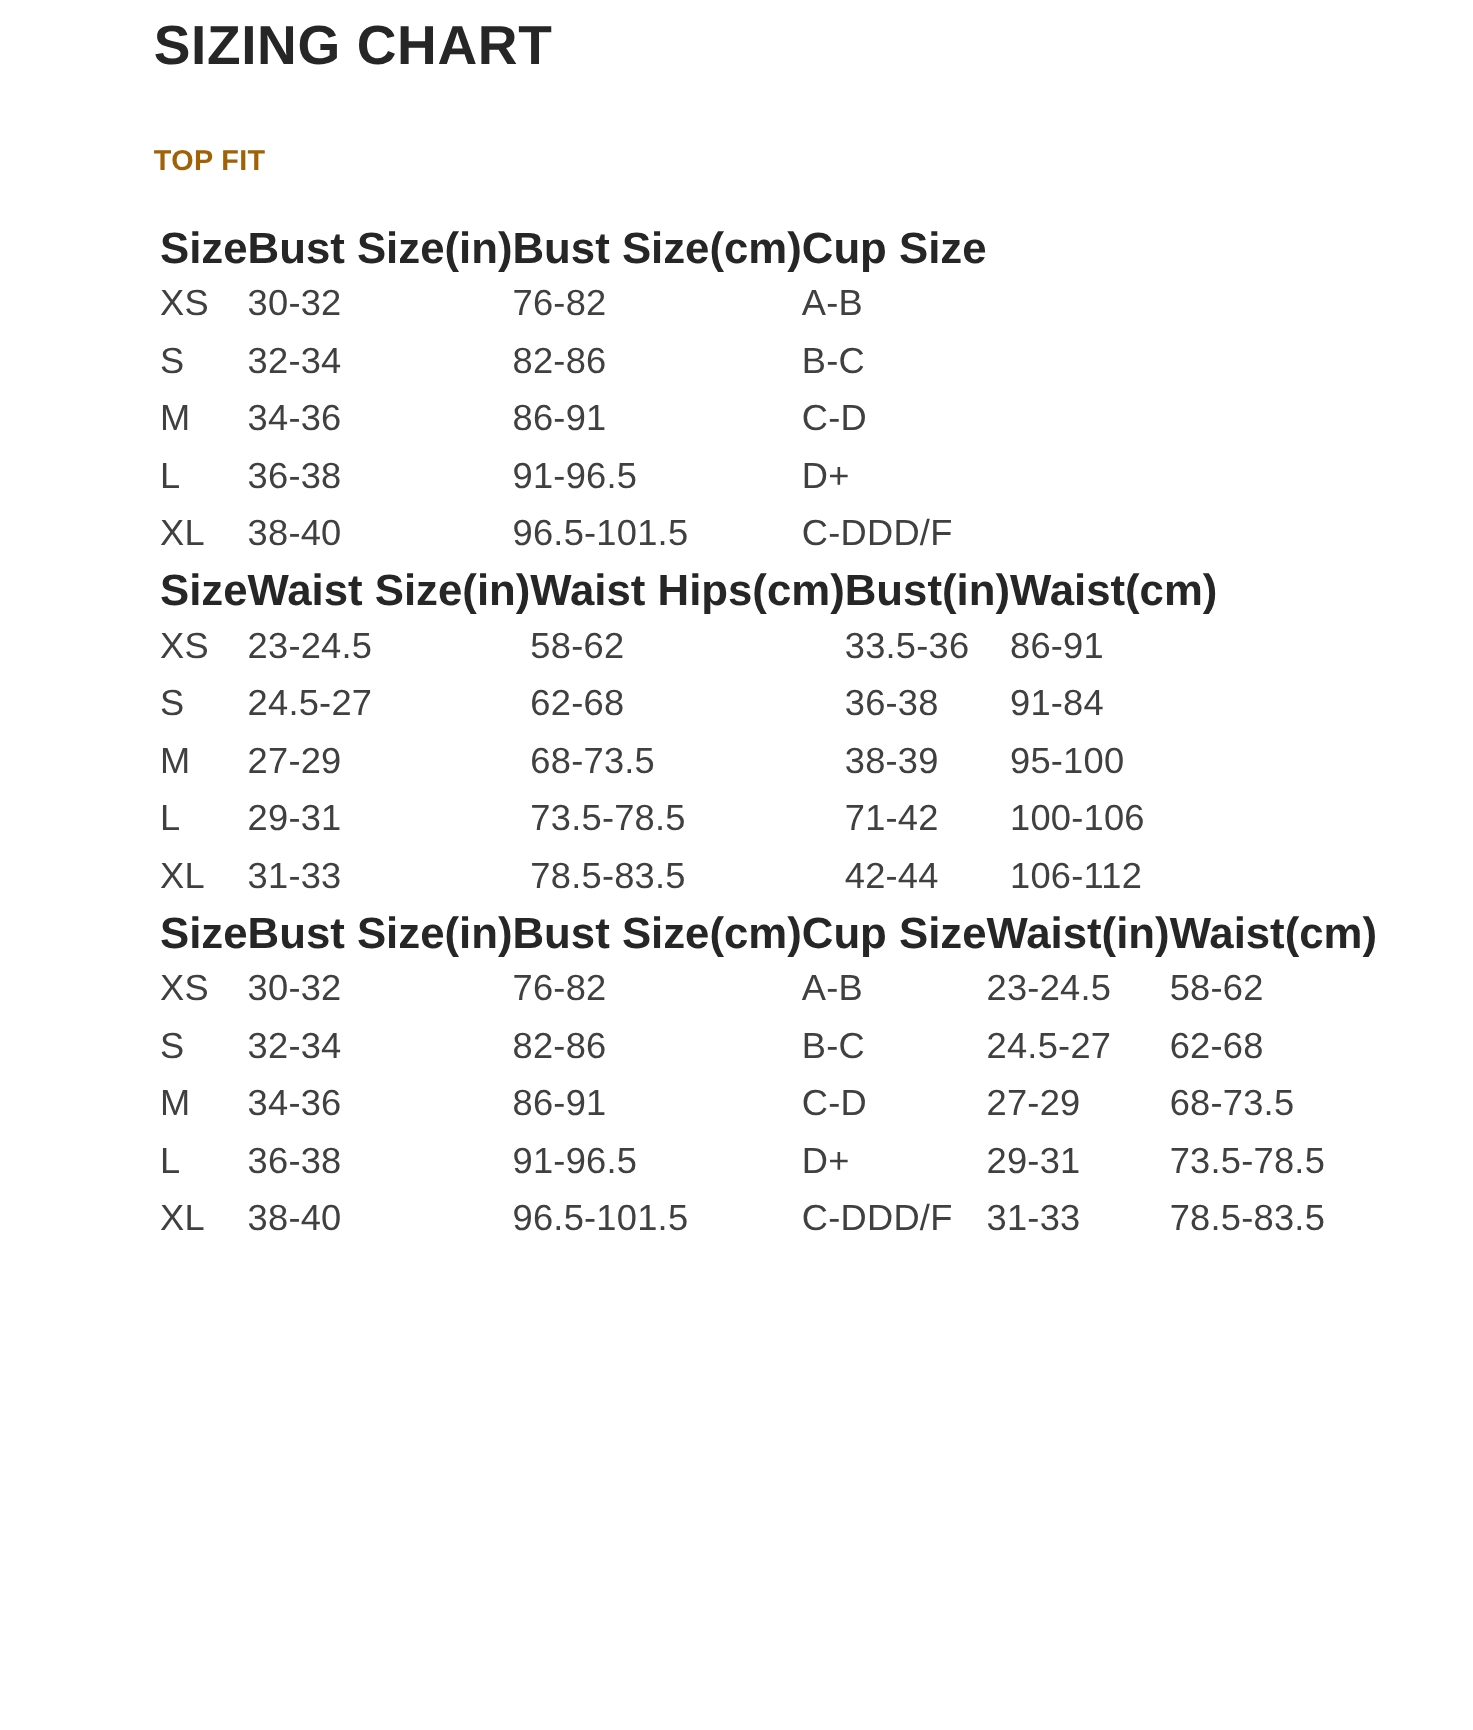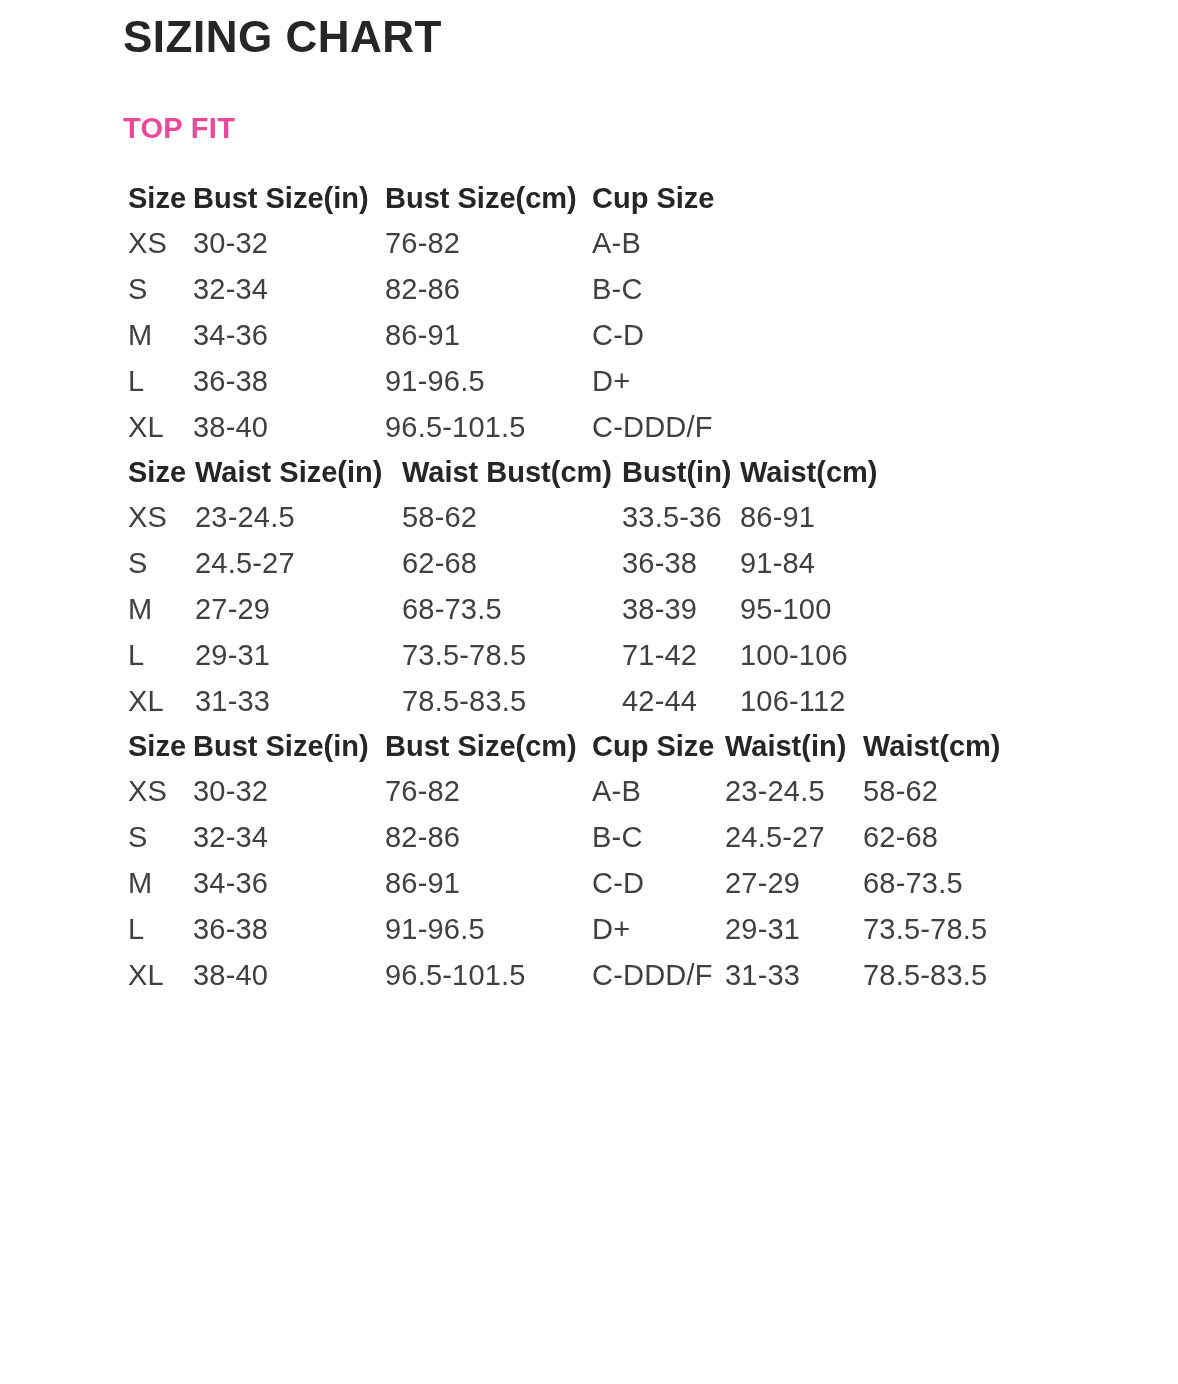--- a/index.html
+++ b/index.html
@@ -16,37 +16,37 @@
   }
   .page-title {
     font-size: 44px;
     line-height: 1.15;
     font-weight: 800;
     letter-spacing: 0.5px;
     color: #262626;
   }
   section h2.section-heading {
     margin: 104px 0 32px 0;
-    font-size: 29px;
+    font-size: 23px;
     line-height: 34px;
     font-weight: 700;
     letter-spacing: 0.3px;
-    color: #ec4899;
+    color: #a16207;
   }
   section.first h2.section-heading {
     margin-top: 48px;
   }
   table.size-table {
     border-collapse: collapse;
     table-layout: fixed;
     margin-left: 5px;
   }
   table.size-table th {
     text-align: left;
-    font-size: 29px;
+    font-size: 35px;
     font-weight: 700;
     color: #262626;
     height: 44px;
     vertical-align: middle;
     white-space: nowrap;
   }
   table.size-table td {
     font-size: 29px;
     font-weight: 400;
     color: #404040;
@@ -121,21 +121,21 @@
         <col style="width:67px">
           <col style="width:207px">
           <col style="width:220px">
           <col style="width:118px">
           <col style="width:145px">
       </colgroup>
     <thead>
           <tr>
             <th>Size</th>
             <th>Waist Size(in)</th>
-            <th>Waist Bust(cm)</th>
+            <th>Waist Hips(cm)</th>
             <th>Bust(in)</th>
             <th>Waist(cm)</th>
           </tr>
         </thead>
         <tbody>
           <tr>
             <td>XS</td>
             <td>23-24.5</td>
             <td>58-62</td>
             <td>33.5-36</td>

